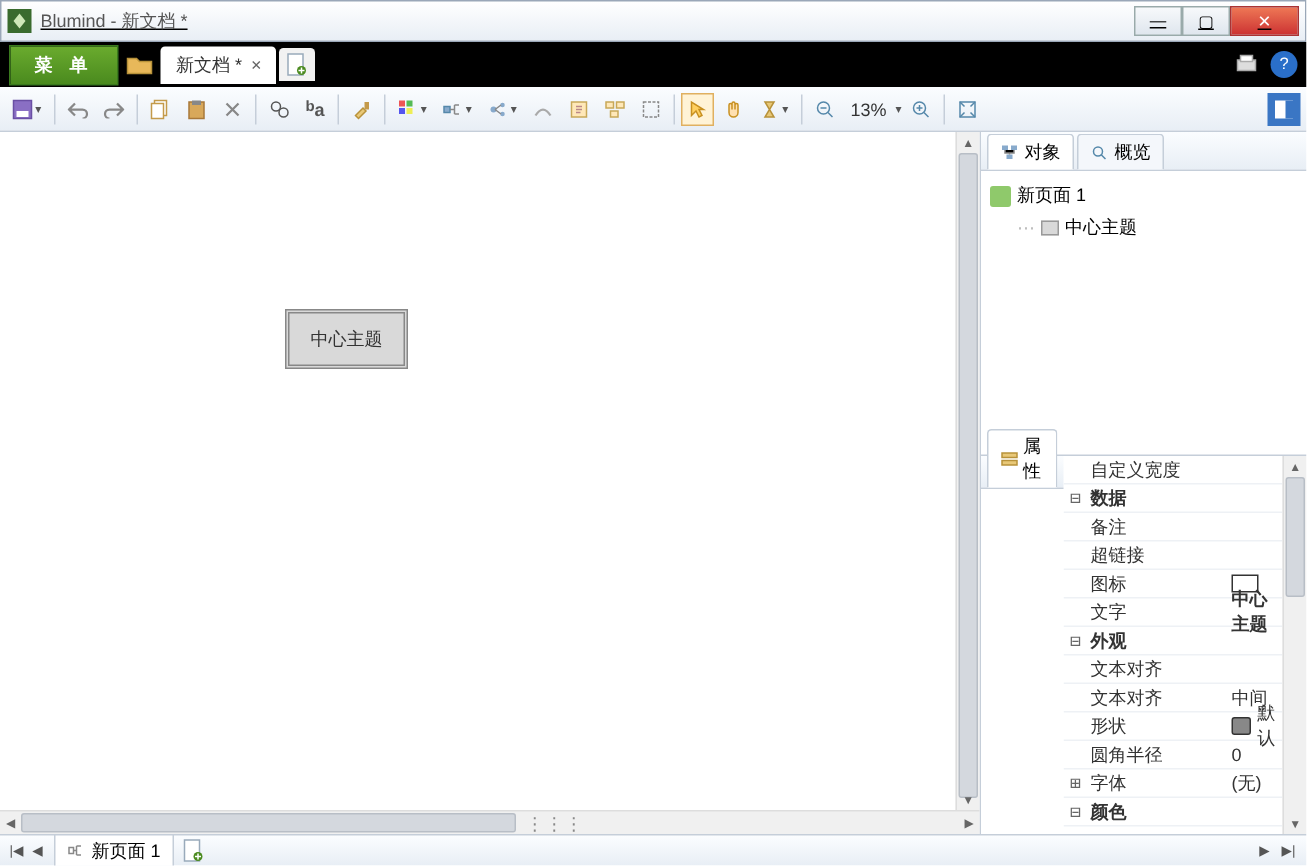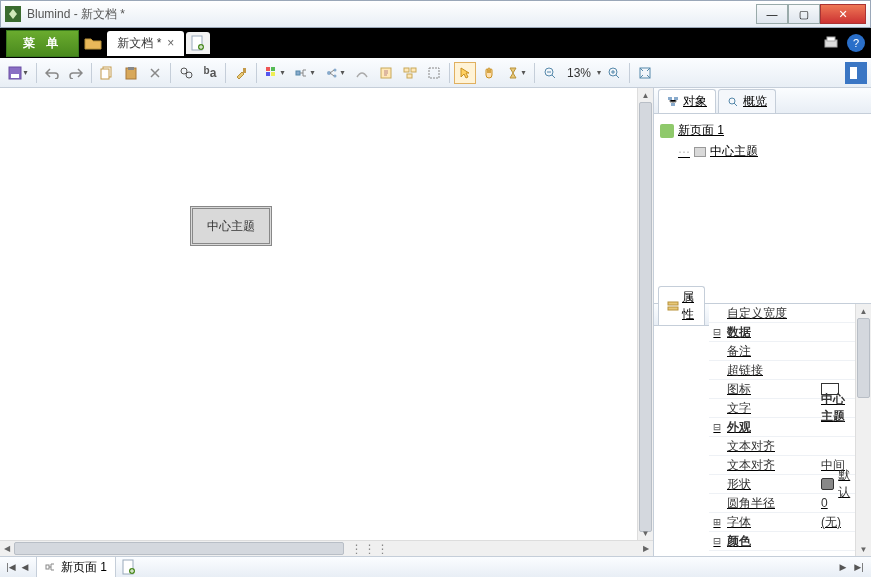--- a/index.html
+++ b/index.html
@@ -1,18 +1,18 @@
 <!DOCTYPE html>
 <html><head>
 <meta charset="utf-8">
 <style>
 * { box-sizing: border-box; margin: 0; padding: 0; font-family: "Microsoft YaHei", "SimSun", sans-serif; font-size: 12px; }
 body { width: 871px; height: 577px; background: #fff; overflow: hidden; }
 
-.titlebar { height: 28px; background: linear-gradient(#fff, #e8eef5); border: 1px solid #9aa7b8; display: flex; align-items: center; padding: 0 4px; }
+.titlebar { height: 28px; background: linear-gradient(#fff, #e8eef5); border: 1px solid #9aa7b8; display: flex; align-items: center; padding: 0 4px; text-decoration: underline; }
 .titlebar .app-icon { width: 16px; height: 16px; background: #3a6b2e; display: flex; align-items: center; justify-content: center; color: #fff; font-size: 10px; }
 .titlebar .title { margin-left: 6px; color: #555; flex: 1; }
 .winbtns { display: flex; gap: 0; }
 .winbtn { width: 32px; height: 20px; border: 1px solid #9aa; background: linear-gradient(#f7f9fb,#dfe6ee); display: flex; align-items: center; justify-content: center; font-size: 11px; }
 .winbtn.close { background: linear-gradient(#e75,#c33); color: #fff; border-color: #a33; width: 46px; }
 
 .menubar { height: 30px; background: #000; display: flex; align-items: center; padding: 0 6px; gap: 2px; }
 .menu-btn { background: linear-gradient(#6aab2e,#4a8a1e); color: #fff; padding: 4px 16px; border: 1px solid #3a7a1e; font-weight: bold; letter-spacing: 4px; }
 .folder-icon { width: 24px; height: 20px; display: flex; align-items: center; justify-content: center; }
 .doc-tab { background: #fff; color: #333; padding: 4px 10px; display: flex; align-items: center; gap: 6px; border-top-left-radius: 3px; border-top-right-radius: 3px; }
@@ -42,21 +42,21 @@
 .canvas-sb-h { height: 16px; background: #f0f0f0; border-top: 1px solid #ddd; position: relative; }
 .canvas-sb-h .thumb { position: absolute; left: 14px; top: 1px; bottom: 1px; width: 330px; background: #d4d8de; border: 1px solid #b8bec6; border-radius: 2px; }
 .canvas-sb-h .grip { position: absolute; left: 360px; top: 3px; bottom: 3px; width: 20px; display:flex; align-items:center; justify-content:center; color:#888; letter-spacing:1px; }
 .canvas-sb-h .arr { position: absolute; top: 0; bottom: 0; width: 14px; display:flex; align-items:center; justify-content:center; font-size:8px; color:#666; }
 .canvas-sb-h .arr.left { left: 0; }
 .canvas-sb-h .arr.right { right: 0; }
 .canvas-row { display: flex; flex: 1; }
 
 .central-topic { position: absolute; left: 190px; top: 118px; width: 82px; height: 40px; background: #d9d9d9; border: 3px double #888; display:flex; align-items:center; justify-content:center; color:#333; }
 
-.sidepanel { width: 218px; border-left: 1px solid #c5ced9; display: flex; flex-direction: column; background: #fff; text-decoration: underline; }
+.sidepanel { width: 218px; border-left: 1px solid #c5ced9; display: flex; flex-direction: column; background: #fff; }
 .sp-tabs { height: 26px; background: linear-gradient(#fbfdff,#e8eef5); border-bottom: 1px solid #c5ced9; display: flex; align-items: flex-end; padding: 0 4px; gap: 2px; }
 .sp-tab { padding: 3px 8px; border: 1px solid #c5ced9; border-bottom: none; background: #f4f7fb; display:flex; align-items:center; gap:4px; border-top-left-radius:3px; border-top-right-radius:3px; }
 .sp-tab.active { background: #fff; }
 .tree { flex: 0 0 190px; padding: 6px; overflow: auto; border-bottom: 1px solid #c5ced9; }
 .tree-row { display: flex; align-items: center; gap: 4px; padding: 2px 0; }
 .tree-row.child { padding-left: 18px; }
 .tree-row .dots { color: #bbb; }
 .tree-icon.page { width: 14px; height: 14px; background: #8fc96b; border-radius: 2px; }
 .tree-icon.node { width: 12px; height: 10px; background: #d9d9d9; border: 1px solid #999; }
 

